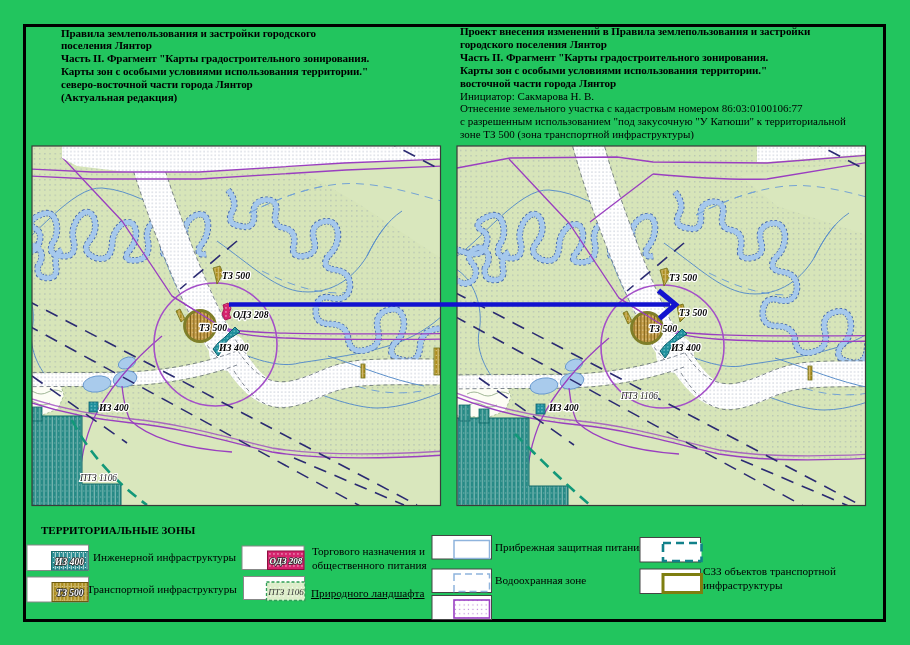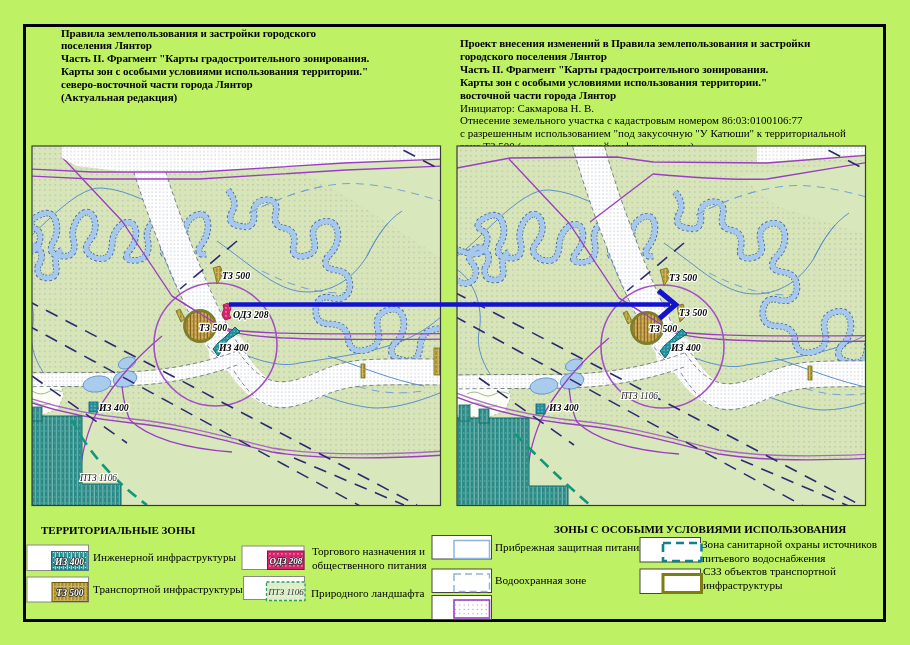--- a/index.html
+++ b/index.html
@@ -1,16 +1,16 @@
 <!DOCTYPE html>
 <html><head>
 <meta charset="utf-8">
 <style>
   html,body{margin:0;padding:0;width:910px;height:645px;background:#fff;}
-  #page{position:absolute;left:0;top:0;width:910px;height:645px;background:#bef264;overflow:hidden;
+  #page{position:absolute;left:0;top:0;width:910px;height:645px;background:#22c55e;overflow:hidden;
         font-family:"Liberation Serif",serif;}
   #frame{position:absolute;left:23px;top:24px;width:863px;height:598px;border:3px solid #000;box-sizing:border-box;}
   .hdr{position:absolute;font-size:11.1px;line-height:12.9px;letter-spacing:-0.1px;color:#000;white-space:nowrap;}
   .b{font-weight:bold;}
   .leg{position:absolute;font-size:11.2px;line-height:14.2px;color:#000;white-space:nowrap;}
   .lh{position:absolute;font-weight:bold;font-size:11px;color:#000;white-space:nowrap;}
   svg{position:absolute;left:0;top:0;}
 </style>
 </head>
 <body>
@@ -19,42 +19,40 @@
 
   <div class="hdr b" style="left:61px;top:26.5px;">
     Правила землепользования и застройки городского<br>
     поселения Лянтор<br>
     Часть II. Фрагмент "Карты градостроительного зонирования.<br>
     Карты зон с особыми условиями использования территории."<br>
     северо-восточной части города Лянтор<br>
     (Актуальная редакция)
   </div>
 
-  <div class="hdr" style="left:460px;top:37px;">
+  <div class="hdr" style="left:460px;top:25px;">
     <span class="b">Проект внесения изменений в Правила землепользования и застройки<br>
     городского поселения Лянтор<br>
     Часть II. Фрагмент "Карты градостроительного зонирования.<br>
     Карты зон с особыми условиями использования территории."<br>
     восточной части города Лянтор</span><br>
     <span style="font-size:11px;letter-spacing:0;">Инициатор: Сакмарова Н. В.<br>
     Отнесение земельного участка с кадастровым номером 86:03:0100106:77<br>
     с разрешенным использованием "под закусочную "У Катюши" к территориальной<br>
     зоне ТЗ 500 (зона транспортной инфраструктуры)</span>
   </div>
 
   <div class="lh" style="left:41px;top:524px;">ТЕРРИТОРИАЛЬНЫЕ ЗОНЫ</div>
-  <div class="lh" style="left:554px;top:523px;">ЗОНЫ С ОСОБЫМИ УСЛОВИЯМИ ИСПОЛЬЗОВАНИЯ</div>
 
   <div class="leg" style="left:93px;top:550px;">Инженерной инфраструктуры</div>
-  <div class="leg" style="left:93px;top:582px;">Транспортной инфраструктуры</div>
+  <div class="leg" style="left:87px;top:582px;">Транспортной инфраструктуры</div>
   <div class="leg" style="left:312px;top:544px;">Торгового назначения и<br>общественного питания</div>
-  <div class="leg" style="left:311px;top:586px;">Природного ландшафта</div>
+  <div class="leg" style="left:311px;top:586px;text-decoration:underline;">Природного ландшафта</div>
   <div class="leg" style="left:495px;top:540px;">Прибрежная защитная питания</div>
   <div class="leg" style="left:495px;top:573px;">Водоохранная зоне</div>
-  <div class="leg" style="left:702px;top:537px;">Зона санитарной охраны источников<br>питьевого водоснабжения</div>
   <div class="leg" style="left:703px;top:564px;">СЗЗ объектов транспортной<br>инфраструктуры</div>
 
   <svg width="910" height="645" viewBox="0 0 910 645">
     <defs>
       <path id="rdA" d="M108,-8 C120,40 150,120 172,165 C180,183 190,200 202,212"></path>
       <path id="rdE" d="M202,212 C220,240 235,252 258,248 C285,243 295,230 330,227 C360,225 390,226 413,226"></path>
       <path id="rdB" d="M205,212 C170,225 130,232 90,233 C60,234 30,233 -28,234"></path>
       <pattern id="dg" width="5.2" height="5.2" patternUnits="userSpaceOnUse">
         <rect width="5.2" height="5.2" fill="none"></rect>
         <rect x="2" y="2" width="1" height="1" fill="#7d88a8" opacity="0.7"></rect>

